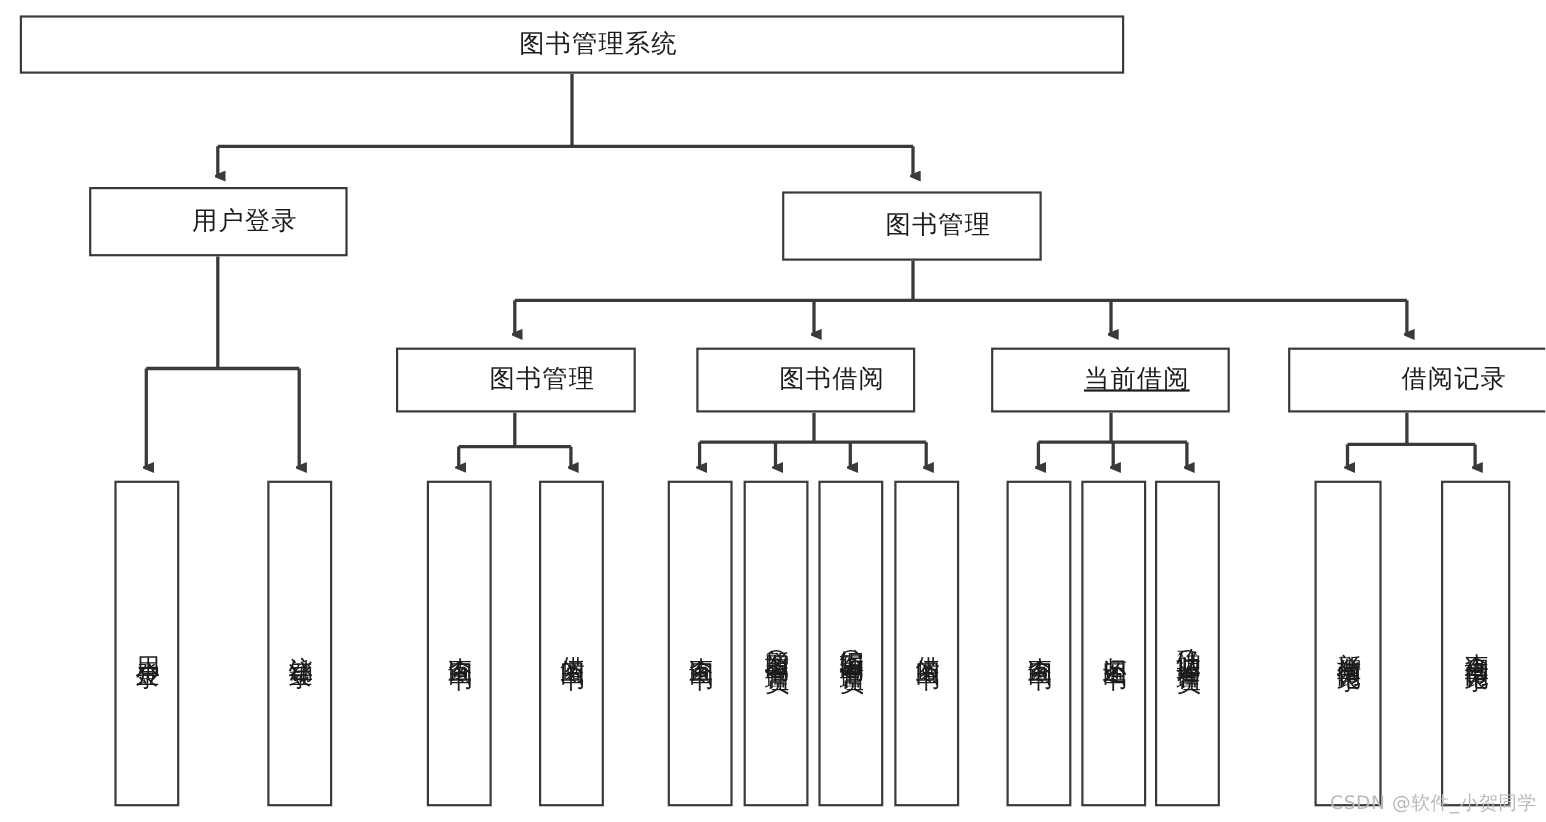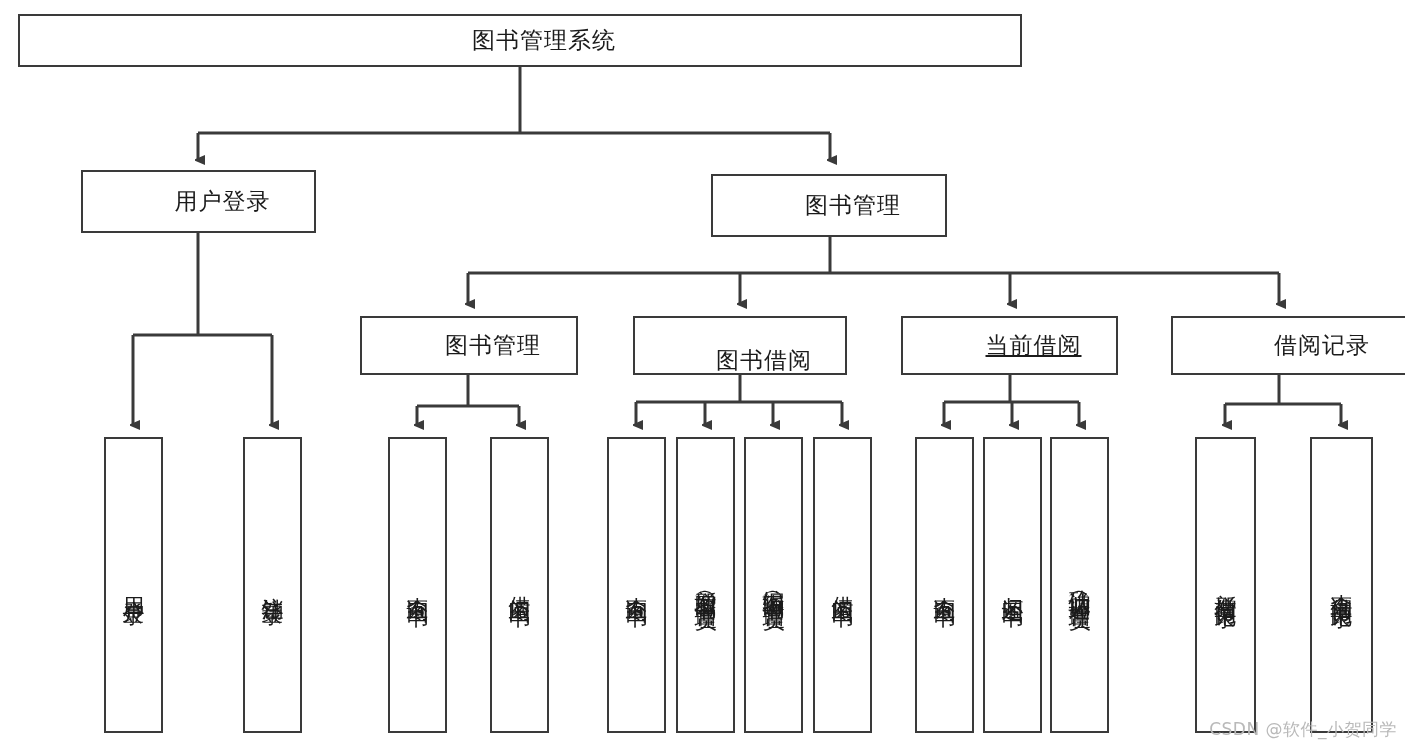--- a/index.html
+++ b/index.html
@@ -131,21 +131,21 @@
   </div>
 
   <div class="node horiz" style="left:711px; top:174px; width:236px; height:63px;">
     <span class="label">图书管理</span>
   </div>
 
   <div class="node horiz" style="left:360px; top:316px; width:218px; height:59px;">
     <span class="label">图书管理</span>
   </div>
 
-  <div class="node horiz" style="left:633px; top:316px; width:214px; height:59px;align-items:flex-end;">
+  <div class="node horiz" style="left:633px; top:316px; width:199px; height:59px;">
     <span class="label">图书借阅</span>
   </div>
 
   <div class="node horiz" style="left:901px; top:316px; width:217px; height:59px;text-decoration:underline;">
     <span class="label">当前借阅</span>
   </div>
 
   <div class="node horiz" style="left:1171px; top:316px; width:254px; height:59px;">
     <span class="label">借阅记录</span>
   </div>

